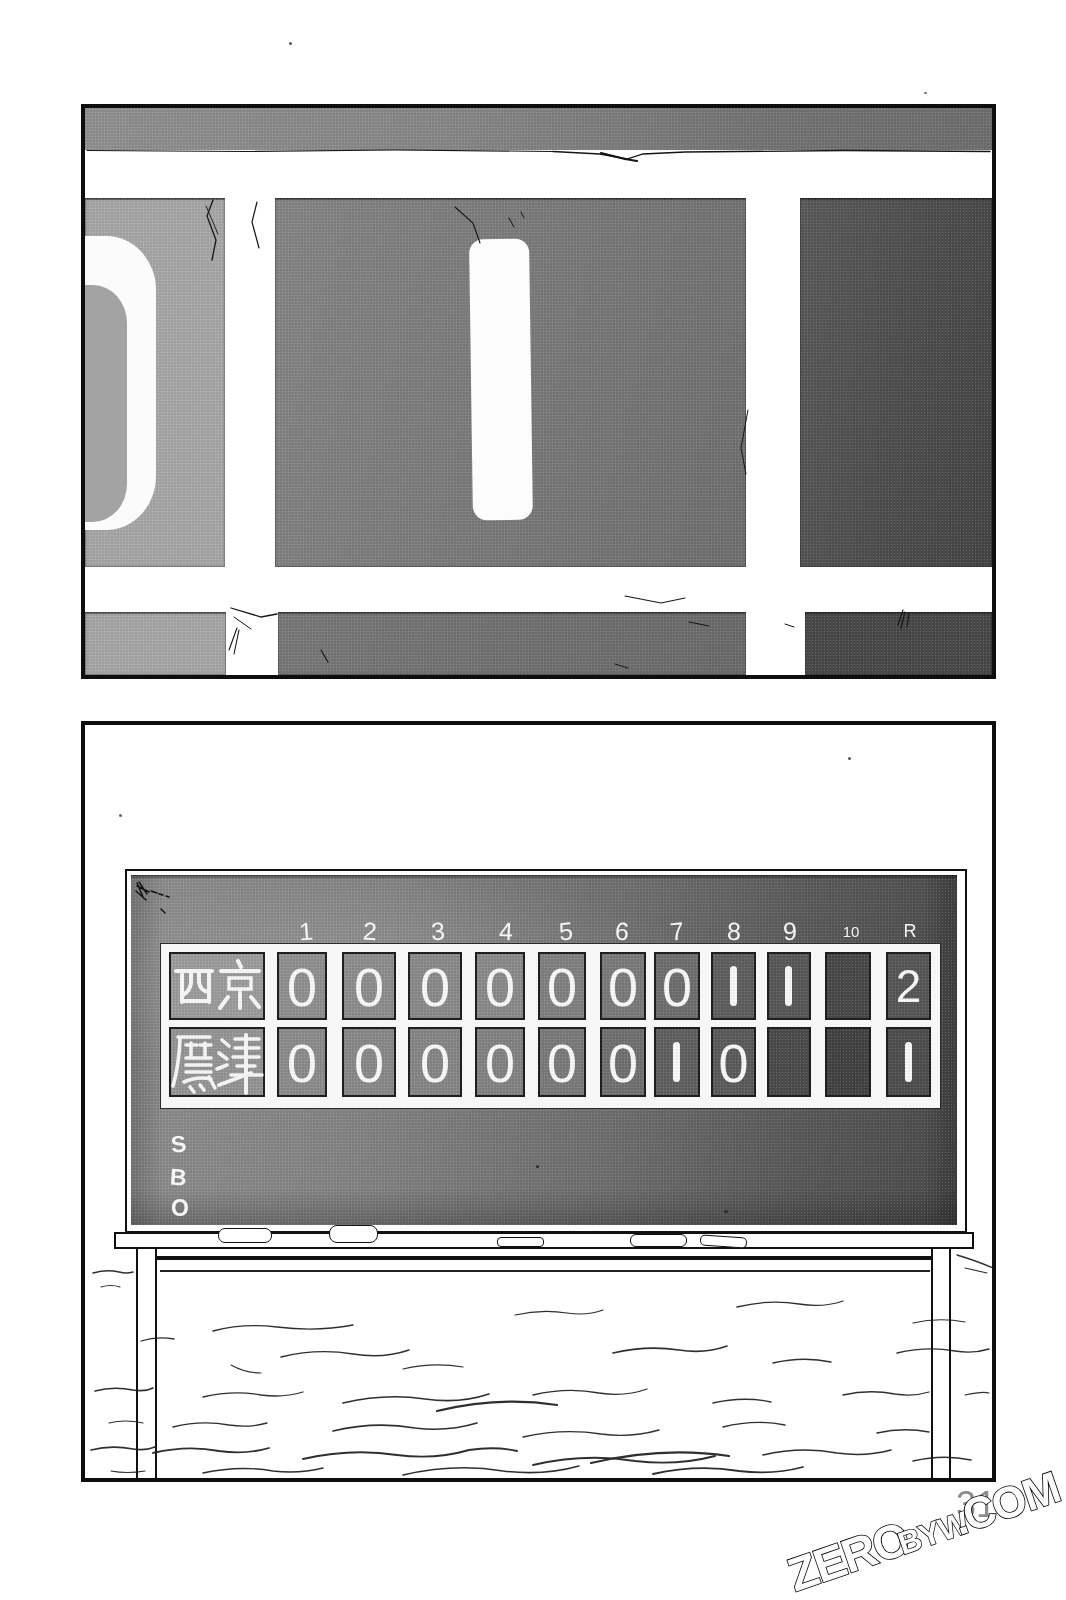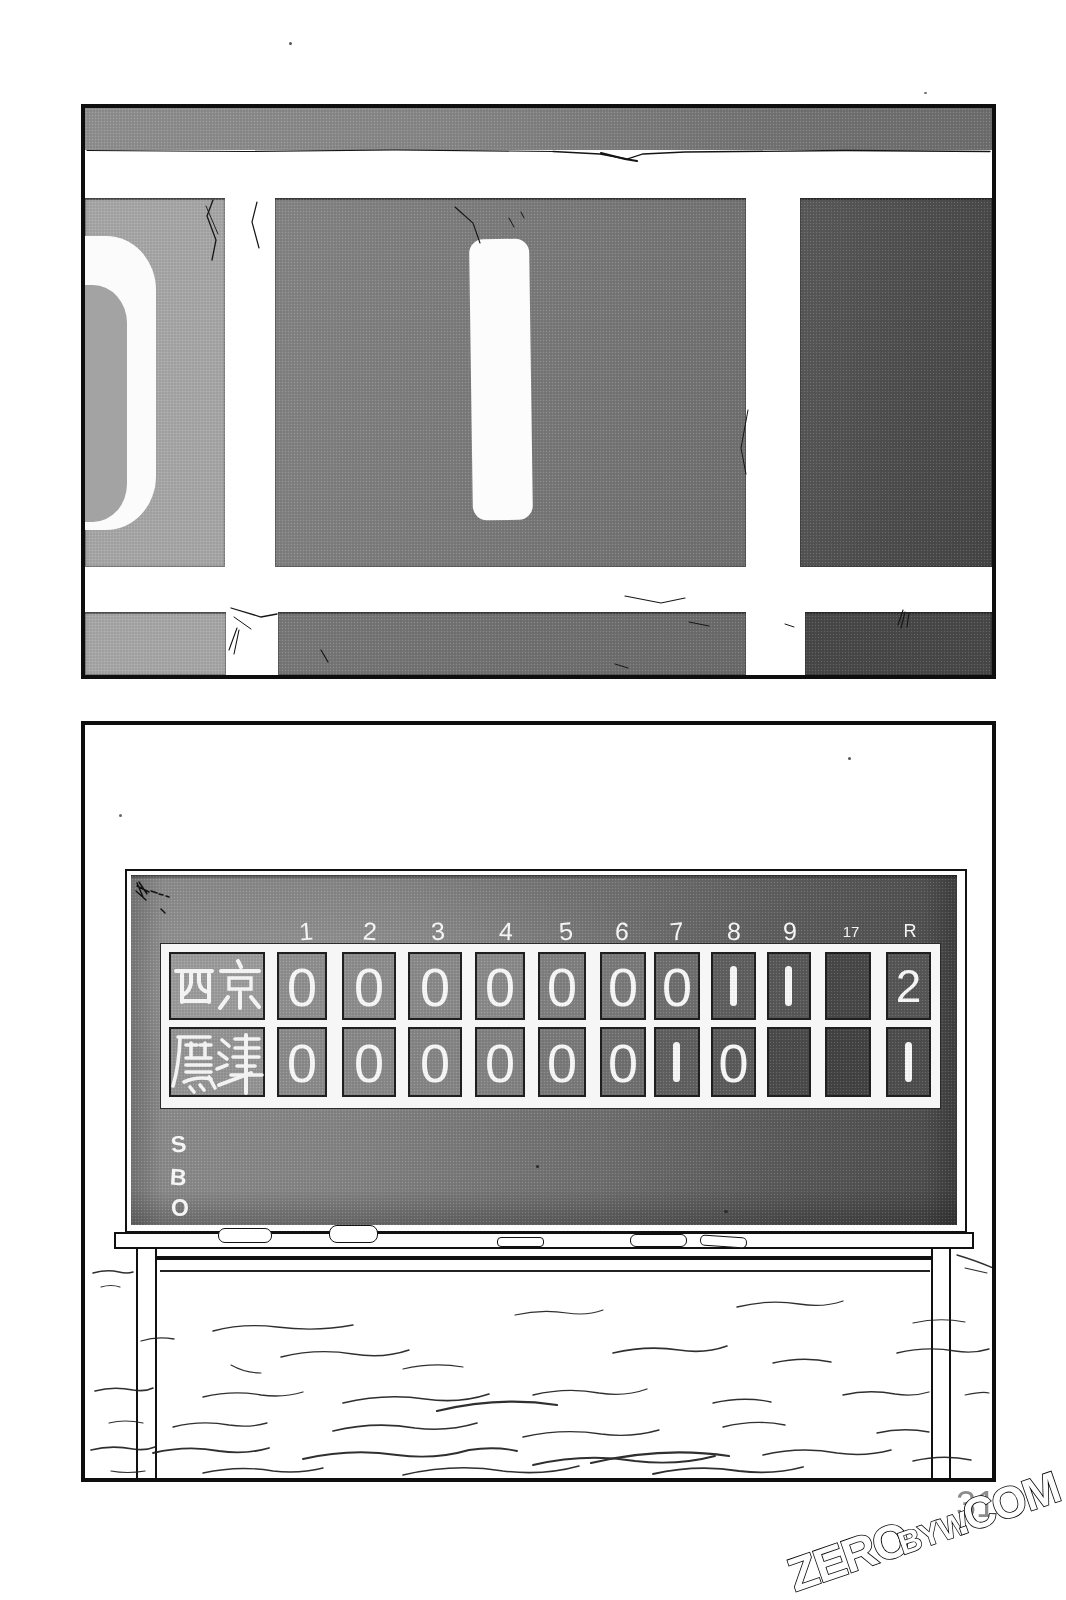--- a/index.html
+++ b/index.html
@@ -100,21 +100,21 @@
 <span class="abs" style="left:481px;top:192px;font-size:25px;transform:translateX(-50%) rotate(-5deg);">5</span>
 
 <span class="abs" style="left:537px;top:192px;font-size:25px;transform:translateX(-50%) rotate(4deg);">6</span>
 
 <span class="abs" style="left:592px;top:192px;font-size:25px;transform:translateX(-50%) rotate(-6deg);">7</span>
 
 <span class="abs" style="left:649px;top:192px;font-size:25px;transform:translateX(-50%) rotate(2deg);">8</span>
 
 <span class="abs" style="left:705px;top:192px;font-size:25px;transform:translateX(-50%) rotate(-3deg);">9</span>
 
-<span class="abs" style="left:766px;top:198px;font-size:15px;transform:translateX(-50%) rotate(0deg);">17</span>
+<span class="abs" style="left:766px;top:198px;font-size:15px;transform:translateX(-50%) rotate(0deg);">10</span>
 
 <span class="abs" style="left:825px;top:196px;font-size:18px;transform:translateX(-50%) rotate(0deg);">R</span>
 </div>
 
   <div class="abs" id="grid" style="left:76px;top:219px;width:779px;height:164px;background:#f6f6f6;outline:1px solid #2a2a2a;">
 
 <div class="abs tex" style="left:8px;top:8px;width:96px;height:68px;box-sizing:border-box;border:2px solid #1f1f1f;background:#9b9b9b;"></div>
 
 <div class="abs tex" style="left:116px;top:8px;width:50px;height:68px;box-sizing:border-box;border:2px solid #1f1f1f;background:#8f8f8f;">
           <div class="abs" style="left:0;top:0;width:46px;height:64px;text-align:center;font-size:54px;line-height:66px;color:#f8f8f8;">0</div>

